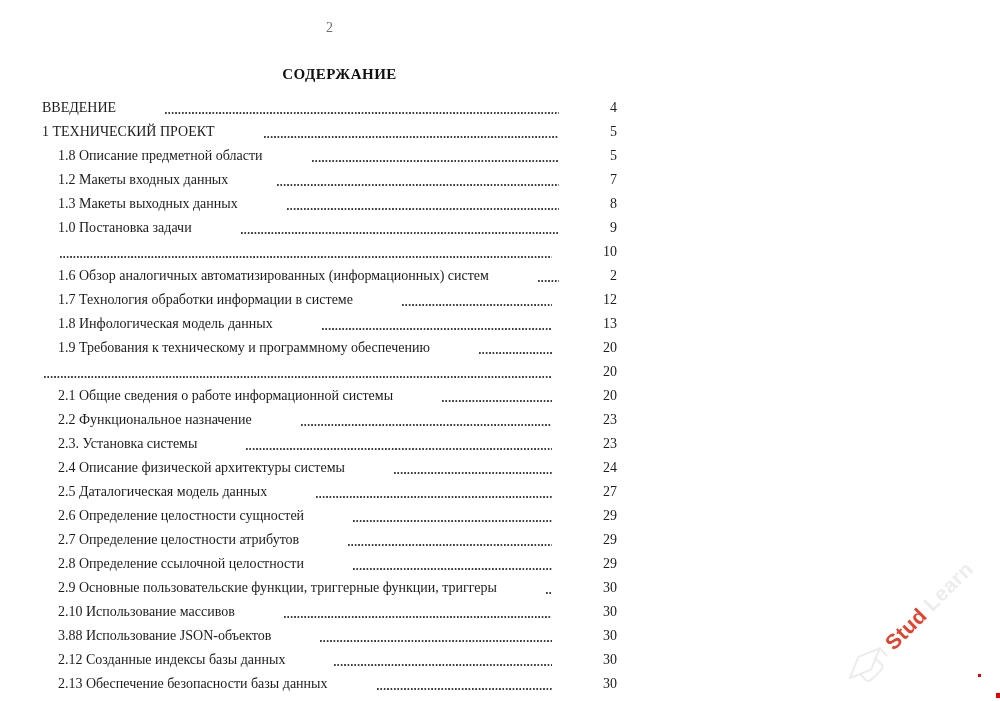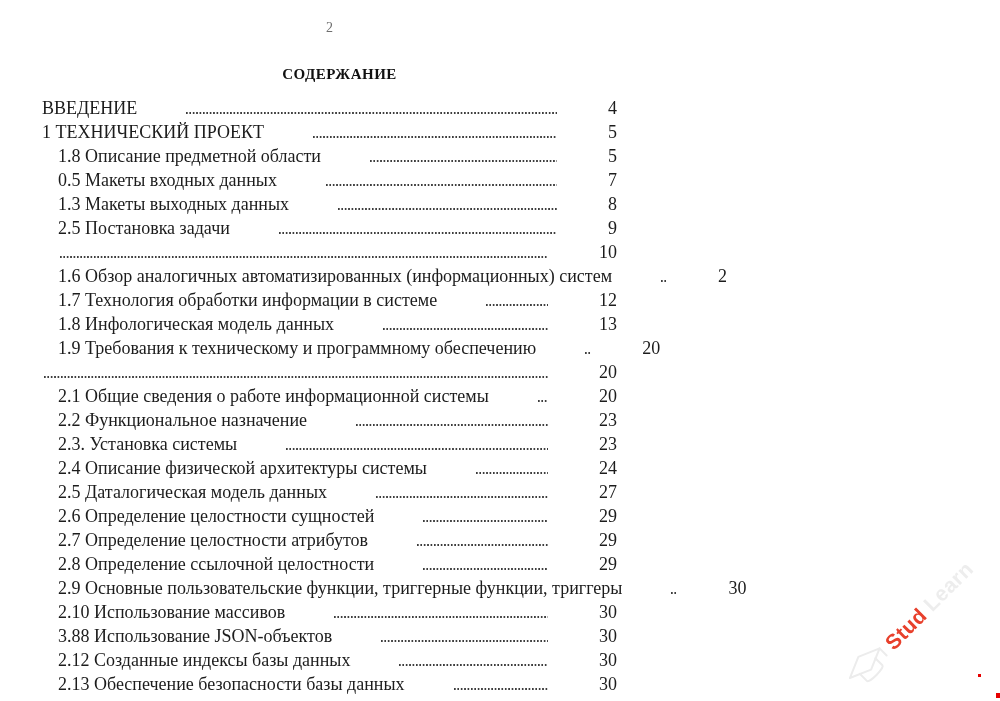--- a/index.html
+++ b/index.html
@@ -39,21 +39,21 @@
   .toc {
     position: absolute;
     top: 96px;
     left: 42px;
     width: 575px;
   }
   .toc-row {
     display: flex;
     height: 24px;
     line-height: 24px;
-    font-size: 18px;
+    font-size: 14px;
     cursor: default;
     gap: 47px;
   }
   .toc-row.level-1 { padding-left: 16px; }
   .toc-label { white-space: nowrap; }
   .leader {
     flex: 1 1 auto;
     min-width: 6px;
     height: 2px;
     align-self: flex-end;
@@ -103,31 +103,31 @@
       <span class="toc-label">1 ТЕХНИЧЕСКИЙ ПРОЕКТ</span>
       <span class="leader"></span>
       <span class="toc-page">5</span>
     </div>
     <div class="toc-row level-1">
       <span class="toc-label">1.8 Описание предметной области</span>
       <span class="leader"></span>
       <span class="toc-page">5</span>
     </div>
     <div class="toc-row level-1">
-      <span class="toc-label">0.5 Макеты входных данных</span>
+      <span class="toc-label">1.2 Макеты входных данных</span>
       <span class="leader"></span>
       <span class="toc-page">7</span>
     </div>
     <div class="toc-row level-1">
       <span class="toc-label">1.3 Макеты выходных данных</span>
       <span class="leader"></span>
       <span class="toc-page">8</span>
     </div>
     <div class="toc-row level-1">
-      <span class="toc-label">2.5 Постановка задачи</span>
+      <span class="toc-label">1.0 Постановка задачи</span>
       <span class="leader"></span>
       <span class="toc-page">9</span>
     </div>
     <div class="toc-row level-1">
       <span class="leader"></span>
       <span class="toc-page">10</span>
     </div>
     <div class="toc-row level-1">
       <span class="toc-label">1.6 Обзор аналогичных автоматизированных (информационных) систем</span>
       <span class="leader"></span>

